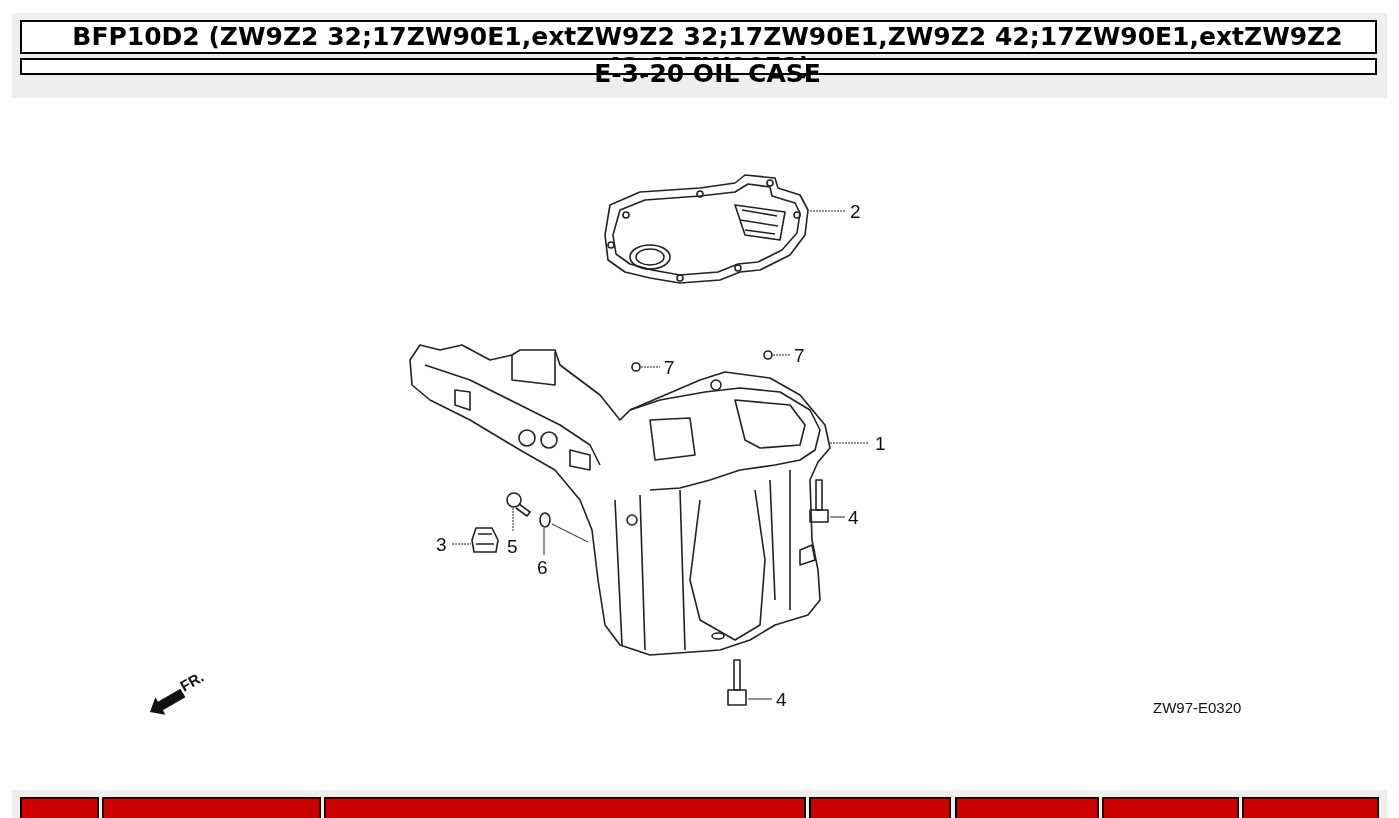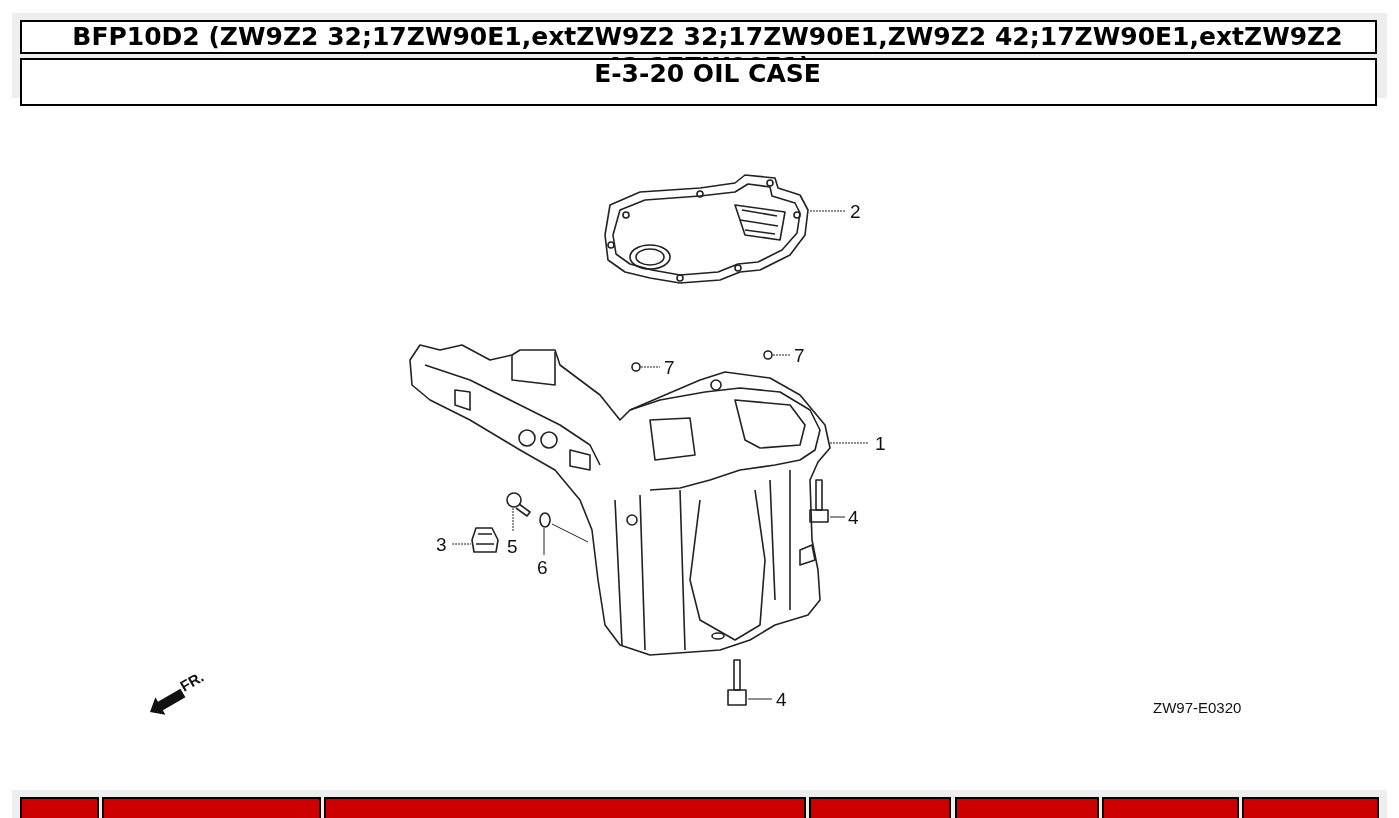--- a/index.html
+++ b/index.html
@@ -4,21 +4,21 @@
 <style>
   html, body { margin: 0; padding: 0; background: #ffffff; }
   body { width: 1399px; height: 818px; overflow: hidden; position: relative;
          font-family: "DejaVu Sans", sans-serif; }
   .panel-top { position: absolute; left: 12px; top: 13px; width: 1375px; height: 85px;
                background: #eeeeee; }
   .title-box { position: absolute; left: 20px; width: 1357px; background: #ffffff;
                border: 2px solid #000; box-sizing: border-box; text-align: center;
                font-weight: bold; color: #000; font-size: 25px; padding-left: 18px; }
   #model-title { top: 20px; height: 34px; line-height: 30px; }
-  #section-title { top: 58px; height: 48px; line-height: 28px; }
+  #section-title { top: 58px; height: 17px; line-height: 28px; }
   .diagram { position: absolute; left: 0; top: 100px; width: 1399px; height: 680px; }
   .callout { font-family: "Liberation Sans", sans-serif; font-size: 19px; fill: #111; }
   .code-label { font-family: "Liberation Sans", sans-serif; font-size: 15px; fill: #111; }
   .panel-bottom { position: absolute; left: 12px; top: 790px; width: 1375px; height: 40px;
                   background: #eeeeee; }
   .th { position: absolute; top: 797px; height: 30px; background: #cc0000;
         border: 2px solid #000; box-sizing: border-box; color: #fff; font-weight: bold;
         font-size: 14px; text-align: center; line-height: 26px; overflow: hidden; }
 </style>
 </head>

